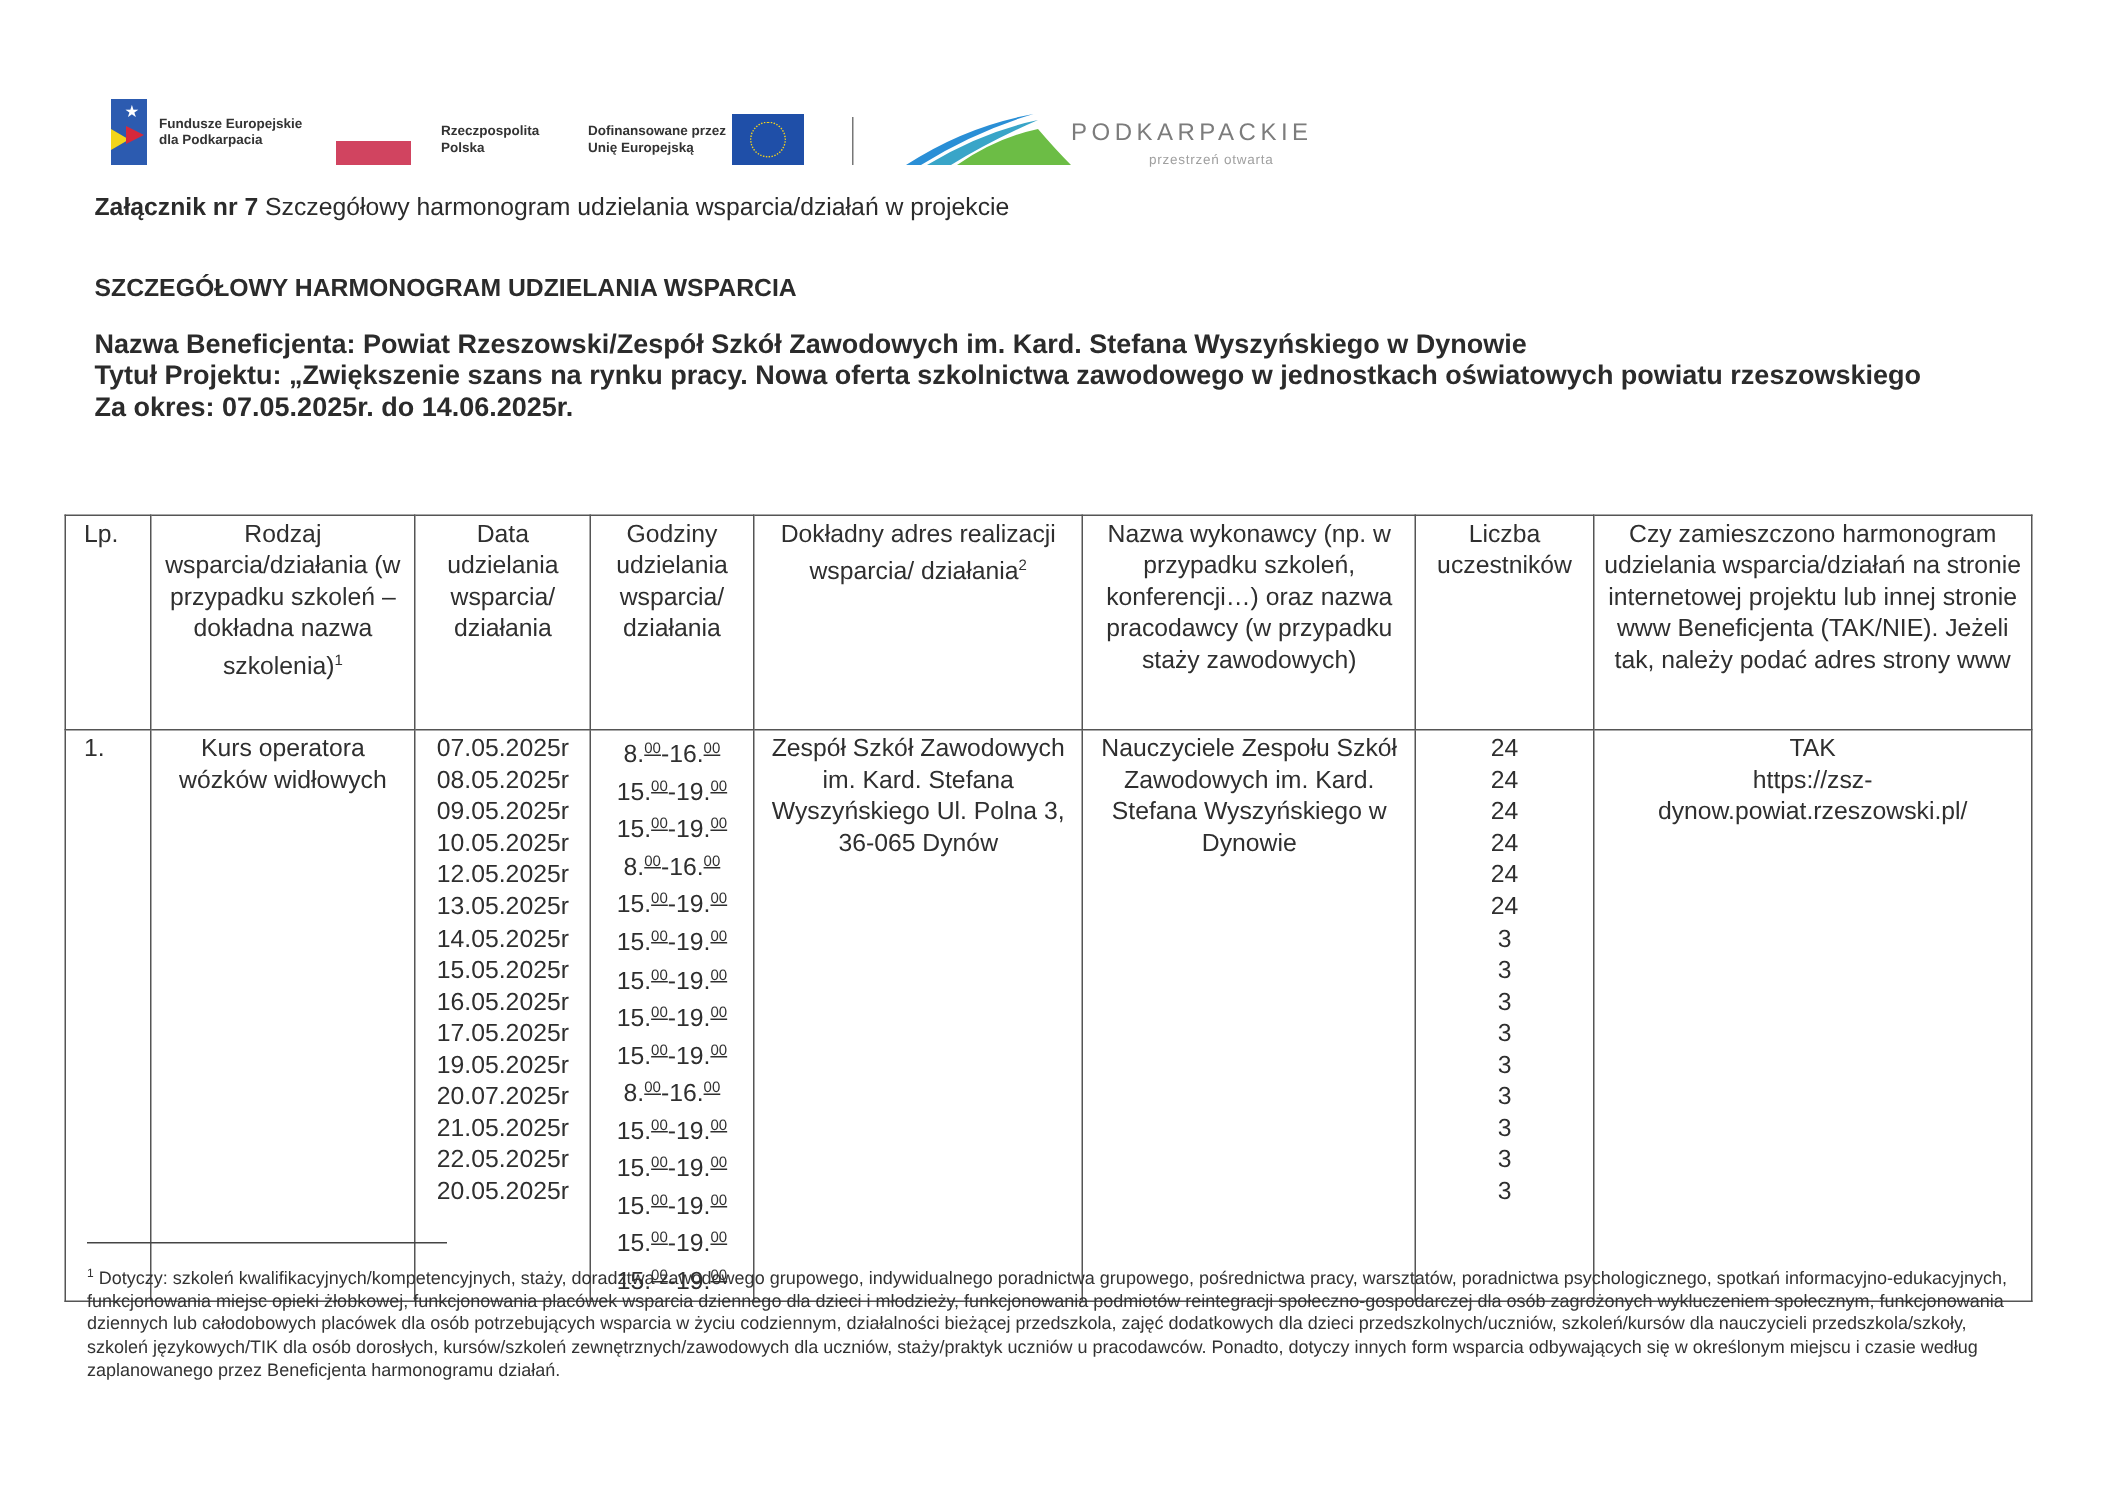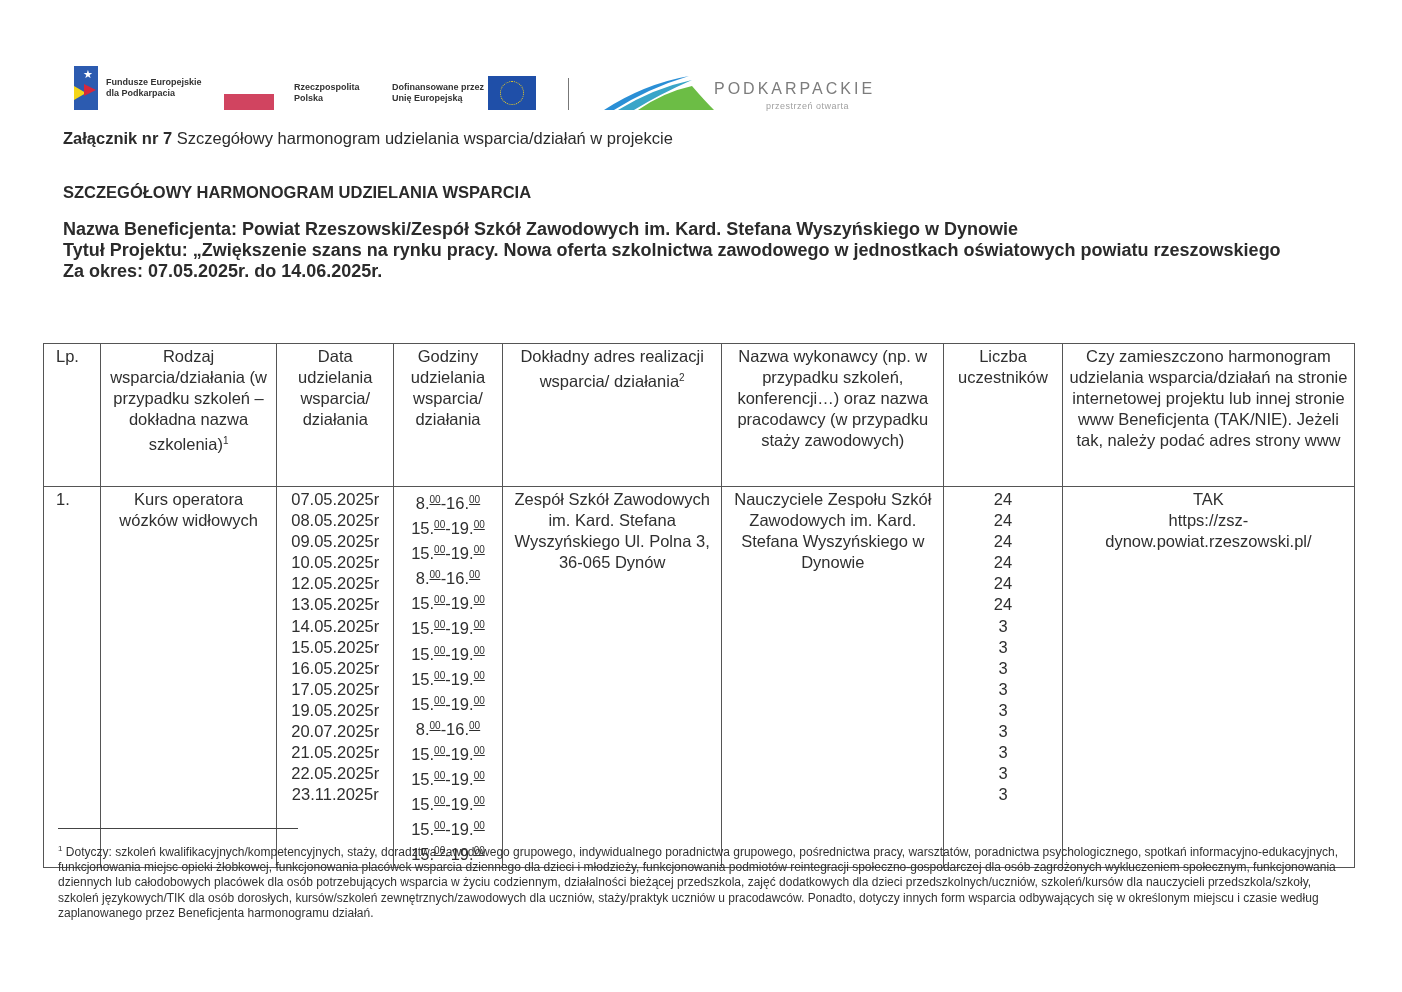--- a/index.html
+++ b/index.html
@@ -122,21 +122,21 @@
           <div>12.05.2025r</div>
           <div>13.05.2025r</div>
           <div>14.05.2025r</div>
           <div>15.05.2025r</div>
           <div>16.05.2025r</div>
           <div>17.05.2025r</div>
           <div>19.05.2025r</div>
           <div>20.07.2025r</div>
           <div>21.05.2025r</div>
           <div>22.05.2025r</div>
-          <div>23.11.2025r</div>
+          <div>20.05.2025r</div>
         </td>
       <td class="c-godz stack hrs" id="hours-cell">
           <div><span>8.</span><sup>00</sup><span>-16.</span><sup>00</sup></div>
           <div><span>15.</span><sup>00</sup><span>-19.</span><sup>00</sup></div>
           <div><span>15.</span><sup>00</sup><span>-19.</span><sup>00</sup></div>
           <div><span>8.</span><sup>00</sup><span>-16.</span><sup>00</sup></div>
           <div><span>15.</span><sup>00</sup><span>-19.</span><sup>00</sup></div>
           <div><span>15.</span><sup>00</sup><span>-19.</span><sup>00</sup></div>
           <div><span>15.</span><sup>00</sup><span>-19.</span><sup>00</sup></div>
           <div><span>15.</span><sup>00</sup><span>-19.</span><sup>00</sup></div>

